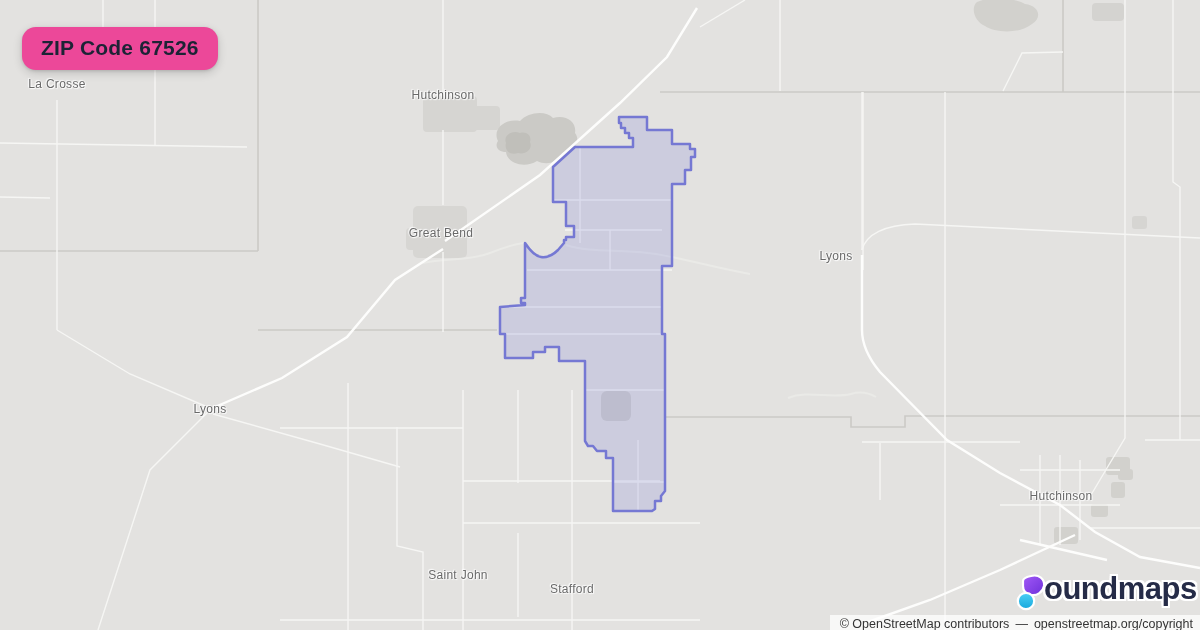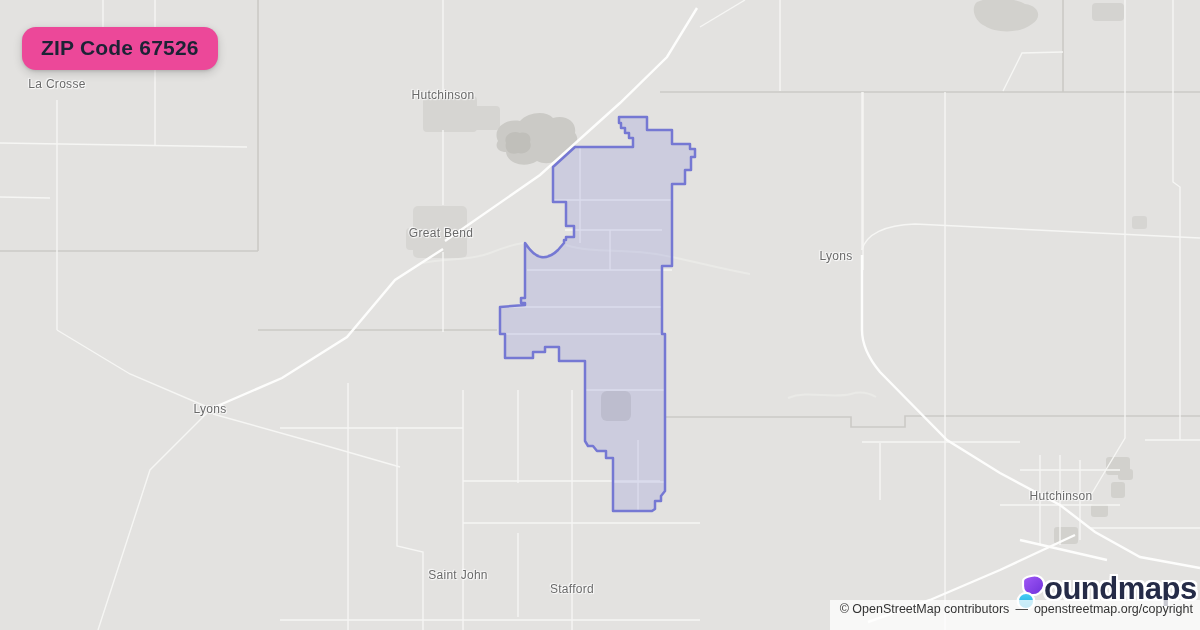--- a/index.html
+++ b/index.html
@@ -25,21 +25,21 @@
   .brand-logo{
     position:absolute;left:1016px;top:572px;display:flex;align-items:flex-start;
   }
   .brand-logo .b-icon{display:block;margin-right:-2px;margin-top:1px;}
   .brand-logo .brand-text{
     font-size:31px;font-weight:bold;color:#252b47;letter-spacing:-.5px;line-height:34px;
     text-shadow:-2px -2px 0 #fff,2px -2px 0 #fff,-2px 2px 0 #fff,2px 2px 0 #fff,0 -2px 0 #fff,0 2px 0 #fff,-2px 0 0 #fff,2px 0 0 #fff;
   }
 
   .attribution{
-    position:absolute;right:0;bottom:0;height:30px;line-height:19px;
+    position:absolute;right:0;bottom:0;height:15px;line-height:19px;
     background:rgba(255,255,255,.75);padding:0 7px 0 10px;
     font-size:12.5px;color:#333333;white-space:nowrap;
   }
   .attribution .sep{margin:0 6px;}
   .attribution a{color:#333333;text-decoration:none;}
 </style>
 </head>
 <body>
 
 <div class="map-viewport">

